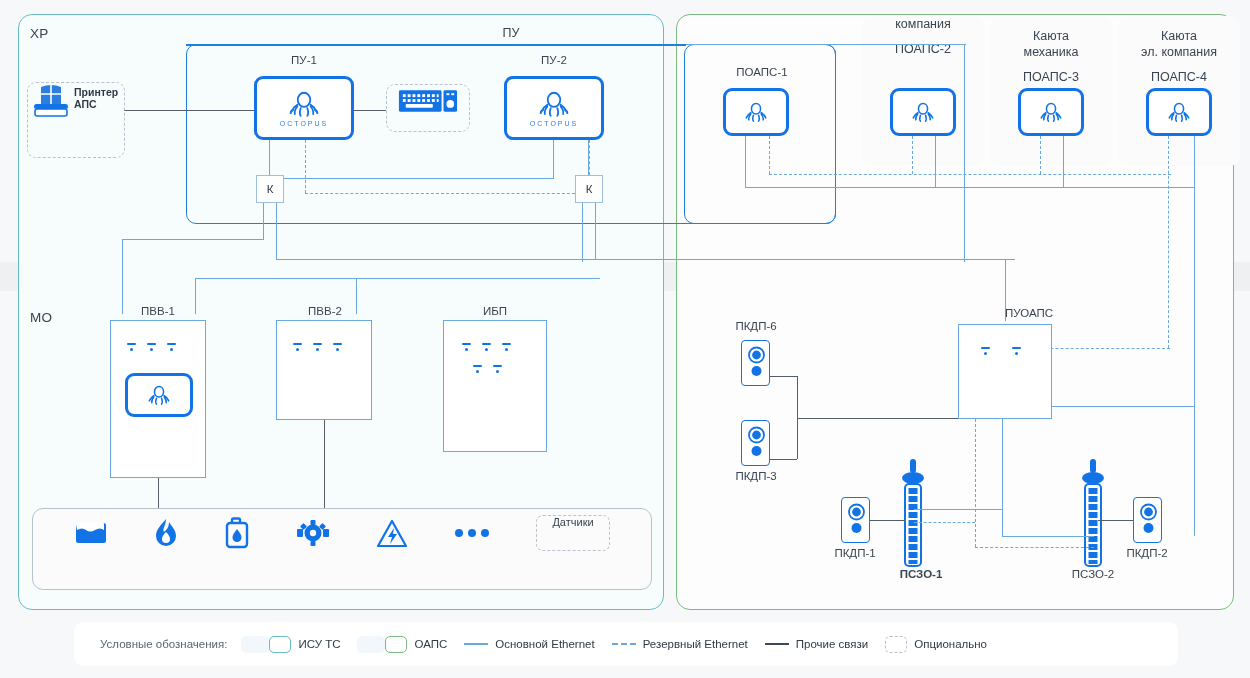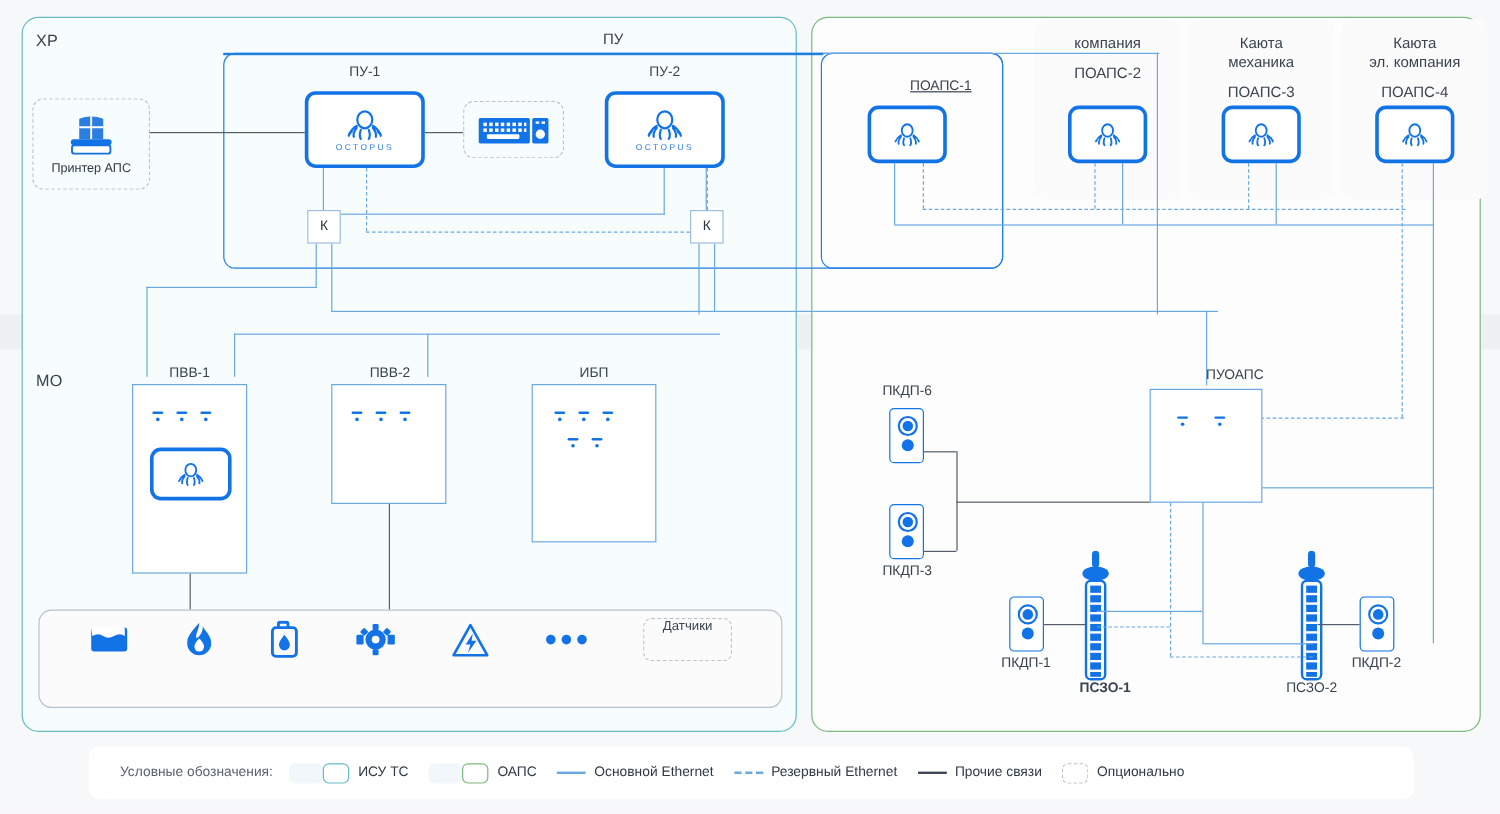--- a/index.html
+++ b/index.html
@@ -24,21 +24,21 @@
   .cabin-title{font-size:12.5px;color:#3a4450;text-align:center;line-height:16px;padding-top:12px;}
   .cabin-sub{font-size:12.5px;color:#3a4450;text-align:center;padding-top:10px;}
   
   .octo-box{position:absolute;box-sizing:border-box;border:3px solid #1273e6;border-radius:9px;background:#ffffff;
             display:flex;flex-direction:column;align-items:center;justify-content:center;}
   .octo-word{font-size:7px;letter-spacing:2px;color:#2b7de0;margin-top:1px;}
   .light-box{position:absolute;box-sizing:border-box;border:1.4px solid #6aa9e0;background:#ffffff;}
   .kbox{position:absolute;box-sizing:border-box;border:1.3px solid #9dbfdd;background:#ffffff;
         display:flex;align-items:center;justify-content:center;font-size:11.5px;color:#2f3a46;}
   .dash-box{position:absolute;box-sizing:border-box;border:1.4px dashed #b9c2cc;border-radius:9px;background:transparent;
-            display:flex;flex-direction:column;align-items:center;justify-content:center;}
+            display:flex;flex-direction:row;align-items:flex-start;justify-content:center;font-weight:bold;}
   .cap{position:absolute;font-size:11.5px;color:#3a4450;text-align:center;white-space:nowrap;}
   
   .ln{position:absolute;background:#6aa9e0;}           
   .ln-h{height:1.4px;}
   .ln-v{width:1.4px;}
   .gr{background:#555e68;}                             
   .dsh-h{position:absolute;height:0;border-top:1.6px dashed #6aa9e0;}
   .dsh-v{position:absolute;width:0;border-left:1.6px dashed #6aa9e0;}
   
   #local-panel{position:absolute;left:32px;top:508px;width:618px;height:80px;border:1.2px solid #b9c2cc;border-radius:11px;background:#fbfbfc;}
@@ -72,21 +72,21 @@
 
   <div id="grey-band"></div>
 
   <div class="region" id="region-isu"></div>
   <div class="region" id="region-oaps"></div>
 
   <div class="region-label" style="left:30px;top:26px;">ХР</div>
   <div class="region-label" style="left:30px;top:310px;">МО</div>
 
   <div class="cabin" style="left:862px;top:16px;width:122px;height:150px;">
-    <div class="cabin-title" style="padding-top:12px">компания</div>
+    <div class="cabin-title" style="padding-top:0">компания</div>
     <div class="cabin-sub">ПОАПС-2</div>
   </div>
   <div class="cabin" style="left:990px;top:16px;width:122px;height:150px;">
     <div class="cabin-title">Каюта</div>
     <div class="cabin-title" style="padding-top:0">механика</div>
     <div class="cabin-sub">ПОАПС-3</div>
   </div>
   <div class="cabin" style="left:1118px;top:16px;width:122px;height:150px;">
     <div class="cabin-title">Каюта</div>
     <div class="cabin-title" style="padding-top:0">эл. компания</div>
@@ -337,21 +337,21 @@
           <circle cx="18" cy="5" r="4" fill="#1273e6"></circle>
           <circle cx="31" cy="5" r="4" fill="#1273e6"></circle>
         </svg>
       </span>
       <span class="sensors-chip">
         <span>Датчики</span>
       </span>
     </div>
   </div>
 
-  <div class="cap" style="left:734px;top:66px;width:100px;text-decoration:underline;">ПОАПС-1</div>
+  <div class="cap" style="left:712px;top:66px;width:100px;">ПОАПС-1</div>
   <div class="octo-box" style="left:723px;top:88px;width:66px;height:48px;">
     <span>
       <svg width="26" height="24" viewBox="0 0 40 36">
         <g stroke="#1273e6" stroke-width="2.4" fill="none" stroke-linecap="round">
           <ellipse cx="20" cy="13" rx="7" ry="8"></ellipse>
           <path d="M12 19 q-5 3 -7 8 M12 21 q-4 5 -3 9 M16 23 q-2 6 0 9 M24 23 q2 6 0 9 M28 21 q4 5 3 9 M28 19 q5 3 7 8"></path>
         </g>
       </svg>
     </span>
   </div>

